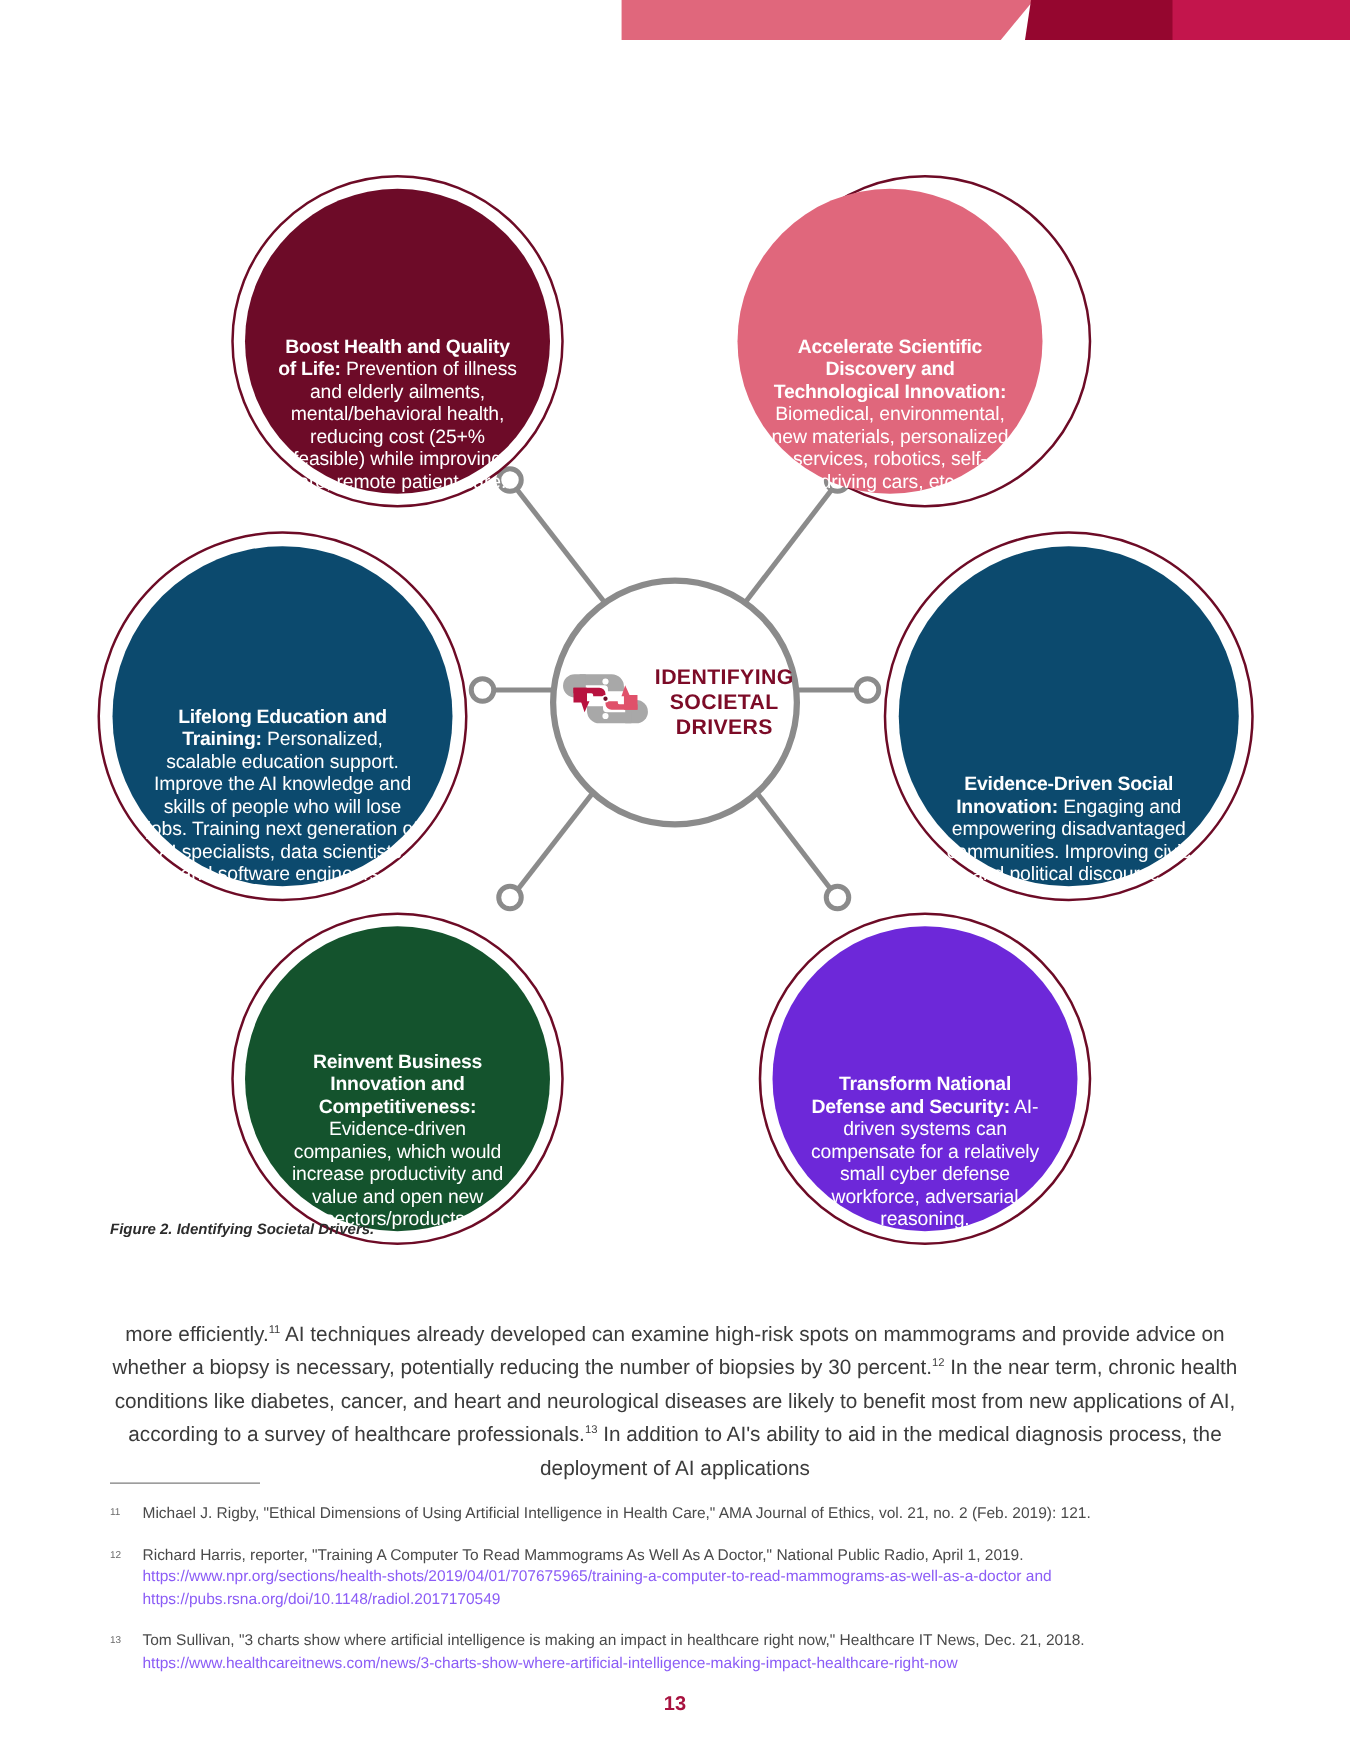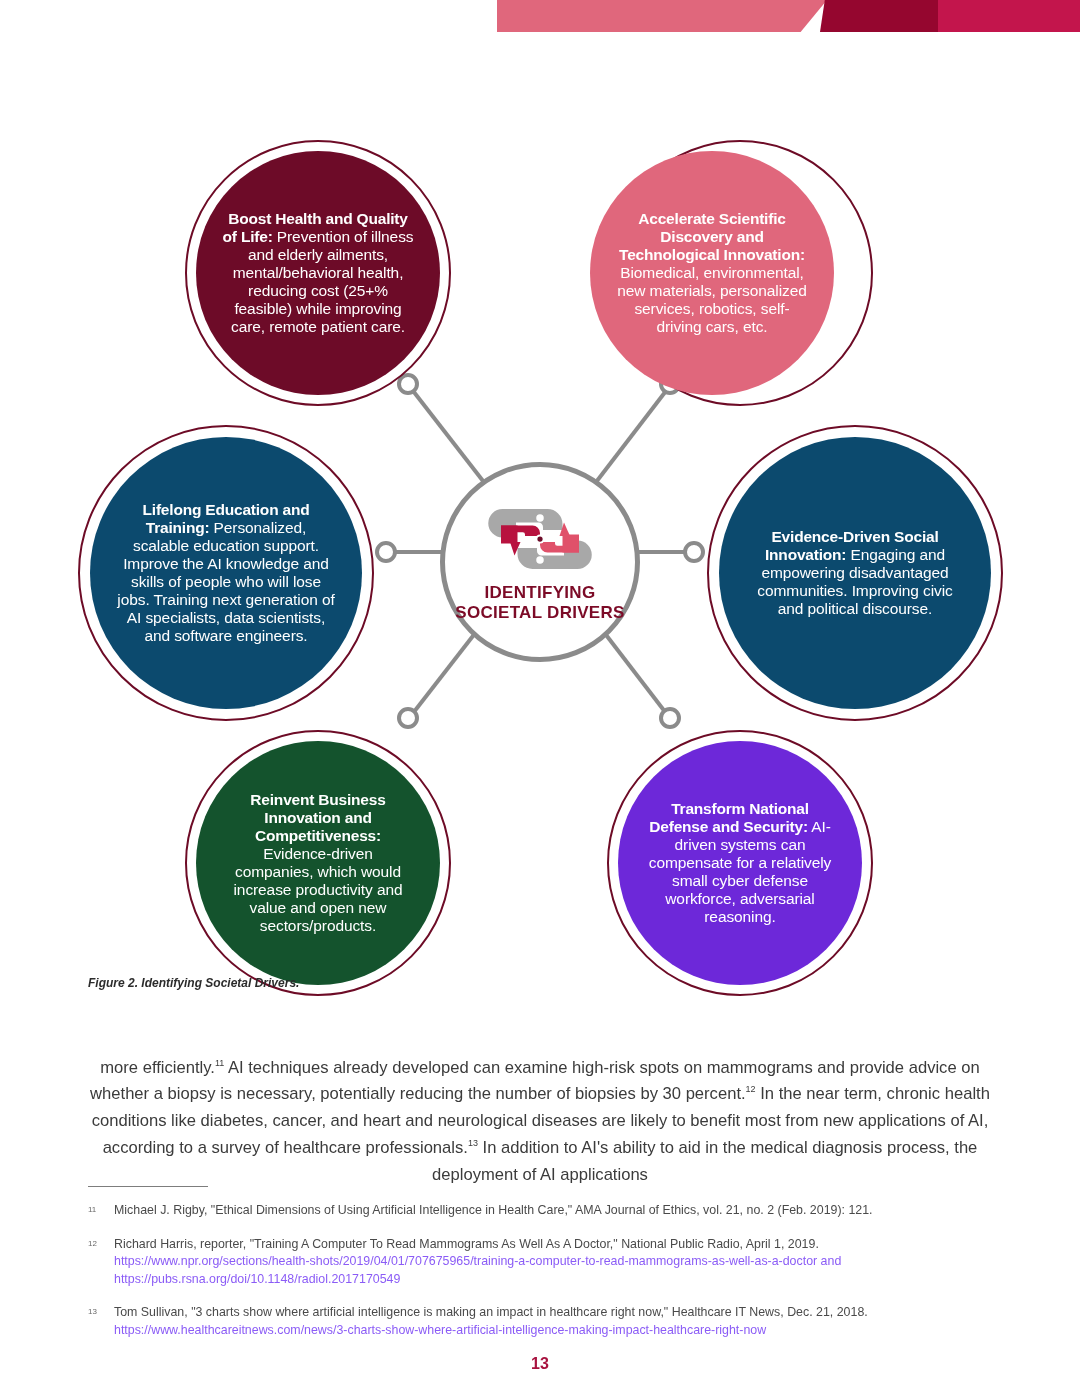--- a/index.html
+++ b/index.html
@@ -43,21 +43,21 @@
     left: 0; top: 90px;
     width: 1080px; height: 880px;
   }
   .spokes { position: absolute; left: 0; top: 0; }
 
   .bubble {
     position: absolute;
     border-radius: 50%;
     box-sizing: border-box;
     display: flex;
-    align-items: center;
+    align-items: flex-end;
     justify-content: center;
     text-align: center;
     color: #ffffff;
     padding: 0 26px;
   }
   .bubble-ring {
     position: absolute;
     border-radius: 50%;
     box-sizing: border-box;
     border: 2px solid #6d0b26;
@@ -79,21 +79,21 @@
   .c-maroon2    { background: #6d28d9; }
 
   
   .hub {
     position: absolute;
     border-radius: 50%;
     background: #ffffff;
     border: 5px solid #8b8b8b;
     box-sizing: border-box;
     display: flex;
-    flex-direction: column;
+    flex-direction: row;
     align-items: center;
     justify-content: center;
   }
   .hub-logo { width: 120px; height: 76px; margin-bottom: 6px; }
   .hub-title {
     color: #7c0b27;
     font-weight: bold;
     font-size: 17px;
     line-height: 1.18;
     letter-spacing: 0.3px;

